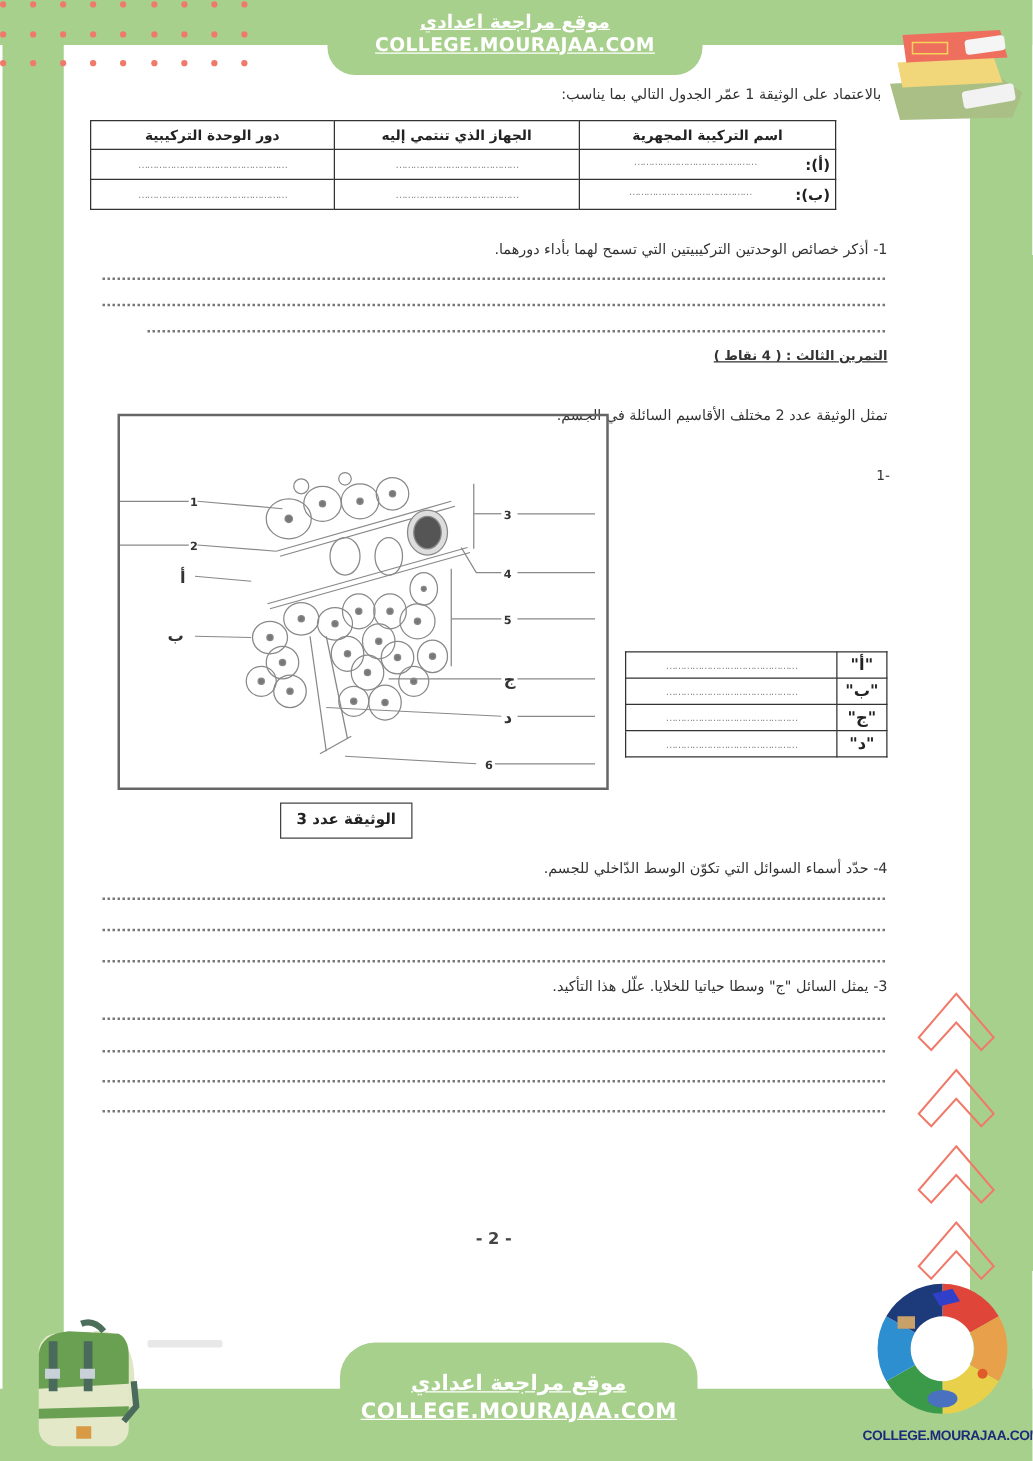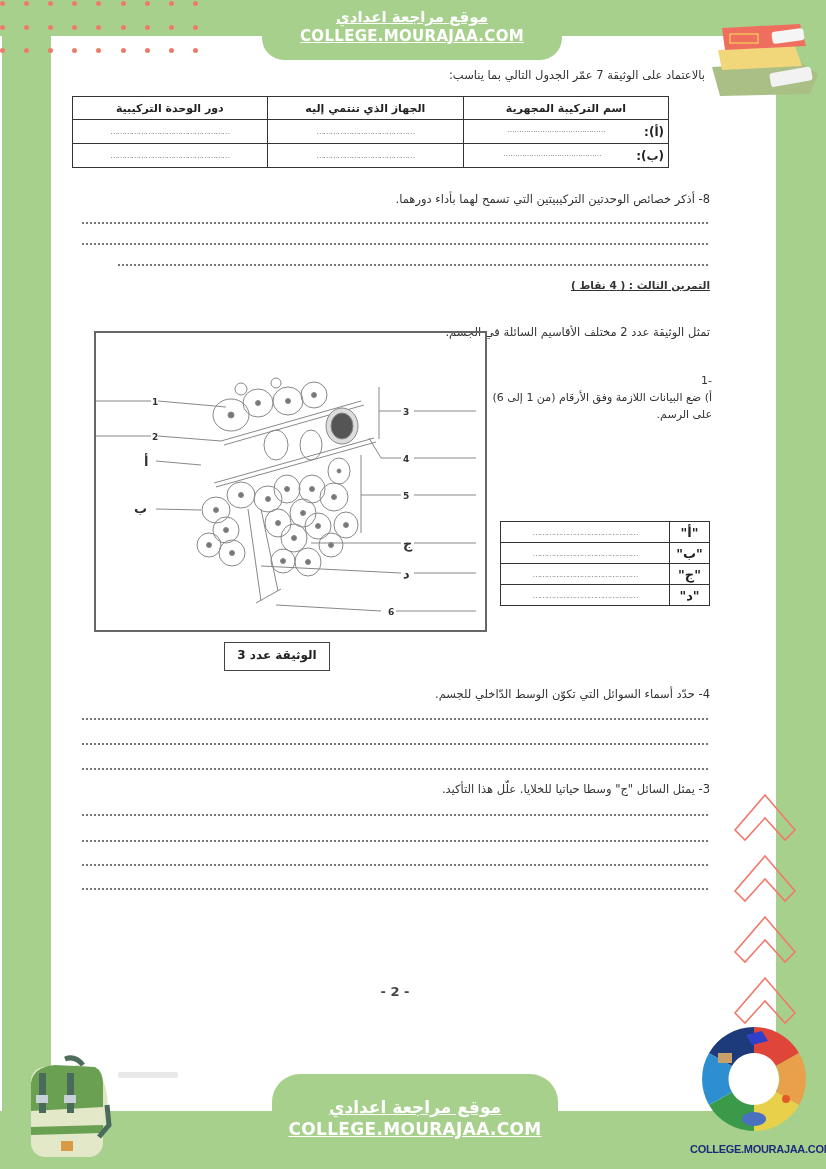--- a/index.html
+++ b/index.html
@@ -110,21 +110,21 @@
 
 <svg class="books" viewBox="0 0 120 85">
   <path d="M12 55 L100 50 L118 62 L110 82 L20 84 Z" fill="#a9bf86"></path>
   <rect x="70" y="58" width="42" height="14" rx="3" fill="#f2f2f2" transform="rotate(-10 90 65)"></rect>
   <path d="M18 38 L95 34 L102 54 L22 58 Z" fill="#f1d67a"></path>
   <path d="M22 16 L100 12 L106 34 L25 38 Z" fill="#ef6f5e"></path>
   <rect x="72" y="18" width="32" height="12" rx="3" fill="#f5f5f5" transform="rotate(-8 88 24)"></rect>
   <rect x="30" y="22" width="28" height="9" fill="none" stroke="#f5d35a" stroke-width="1.2"></rect>
 </svg>
 
-<div class="doc intro q-text">بالاعتماد على الوثيقة 7 عمّر الجدول التالي بما يناسب:</div>
+<div class="doc intro q-text">بالاعتماد على الوثيقة 1 عمّر الجدول التالي بما يناسب:</div>
 
 <table class="t1">
   <tbody>
       <tr>
     <th>اسم التركيبة المجهرية</th>
     <th>الجهاز الذي تنتمي إليه</th>
     <th>دور الوحدة التركيبية</th>
   </tr>
   <tr>
     <td><span class="lab">(أ):</span><span>……………………………………</span></td>
@@ -132,21 +132,21 @@
     <td>……………………………………………</td>
   </tr>
   <tr>
     <td><span class="lab">(ب):</span><span>……………………………………</span></td>
     <td>……………………………………</td>
     <td>……………………………………………</td>
   </tr>
 </tbody>
   </table>
 
-<div class="doc q-text" style="left:300px;top:192px;width:410px;text-align:right;">8- أذكر خصائص الوحدتين التركيبيتين التي تسمح لهما بأداء دورهما.</div>
+<div class="doc q-text" style="left:300px;top:192px;width:410px;text-align:right;">1- أذكر خصائص الوحدتين التركيبيتين التي تسمح لهما بأداء دورهما.</div>
 <div class="dotline" style="left:82px;top:222px;width:626px;"></div>
 <div class="dotline" style="left:82px;top:243px;width:626px;"></div>
 <div class="dotline" style="left:118px;top:264px;width:590px;"></div>
 
 <div class="doc ex-title">التمرين الثالث : ( 4 نقاط )</div>
 <div class="doc ex-intro q-text">تمثل الوثيقة عدد 2 مختلف الأقاسيم السائلة في الجسم.</div>
 
 <div class="fig-box">
   <svg width="389" height="297" viewBox="0 0 389 297">
     <g fill="none" stroke="#888" stroke-width="1">
@@ -248,21 +248,20 @@
       <text x="38" y="180">ب</text>
       <text x="307" y="215">ج</text>
       <text x="307" y="245">د</text>
     </g>
   </svg>
 </div>
 <div class="fig-caption">الوثيقة عدد 3</div>
 
 <div class="doc q1">
   <div>-1</div>
-  <div>أ) ضع البيانات اللازمة وفق الأرقام (من 1 إلى 6) على الرسم.</div>
   <div class="blank"></div>
 </div>
 
 <table class="t2">
   <tbody>
   <tr>
     <td class="key">"أ"</td>
     <td>………………………………………</td>
   </tr>
   <tr>

